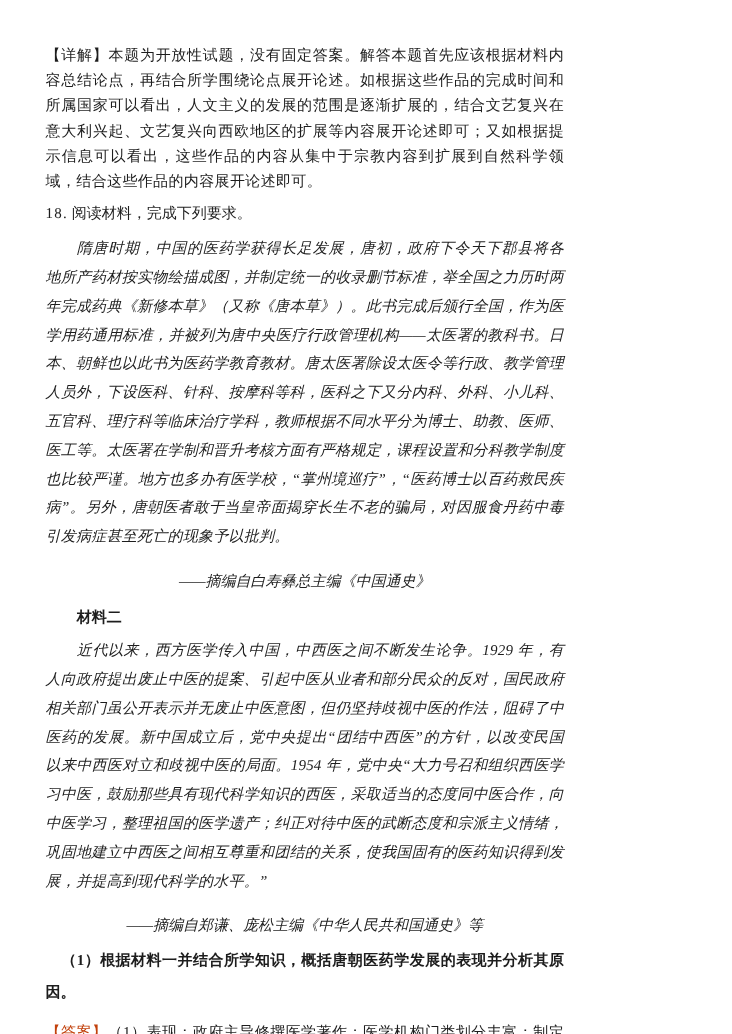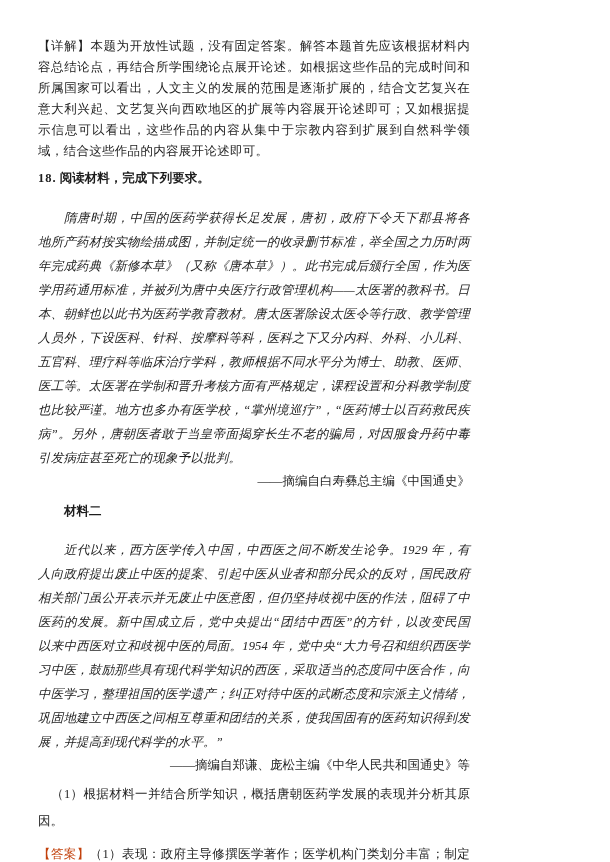--- a/index.html
+++ b/index.html
@@ -17,50 +17,51 @@
   .para {
     font-size: 12.5px;
     line-height: 21px;
     text-align: justify;
     letter-spacing: 0.3px;
   }
   .q-intro {
     margin-top: 6px;
     font-size: 12.5px;
     line-height: 21px;
-    font-weight: bold;
   }
   .q-intro .q-num { letter-spacing: 1px; }
   .mat-heading {
     margin-top: 9px;
     margin-left: 26px;
     font-weight: bold;
     font-size: 12.5px;
     line-height: 20px;
   }
   .material {
     font-style: italic;
     font-size: 12.5px;
     line-height: 24px;
     text-indent: 26px;
-    margin-top: 17px;
+    margin-top: 6px;
     text-align: justify;
     letter-spacing: 0.2px;
   }
   .source {
-    text-align: right;
+    text-align: center;
+    font-style: italic;
     font-size: 12.5px;
     line-height: 22px;
-    margin-top: 0px;
+    margin-top: 14px;
   }
   .question {
     font-size: 12.5px;
     line-height: 27px;
     text-indent: 13px;
     text-align: justify;
+    font-weight: bold;
   }
   .questions-block { margin-top: 5px; }
   .answer {
     font-size: 12.5px;
     line-height: 25.5px;
     margin-top: 7px;
     text-align: justify;
     letter-spacing: 0.3px;
   }
   .answer-2 { margin-top: 4px; }

